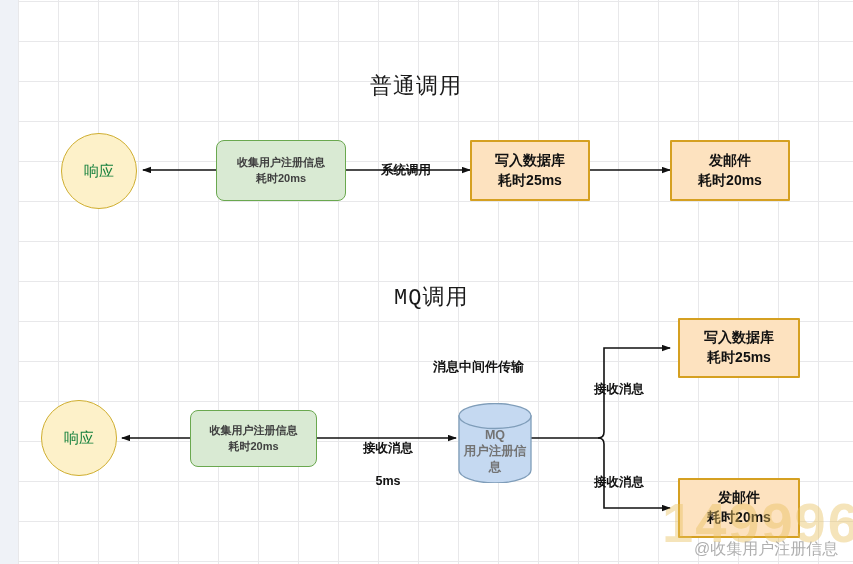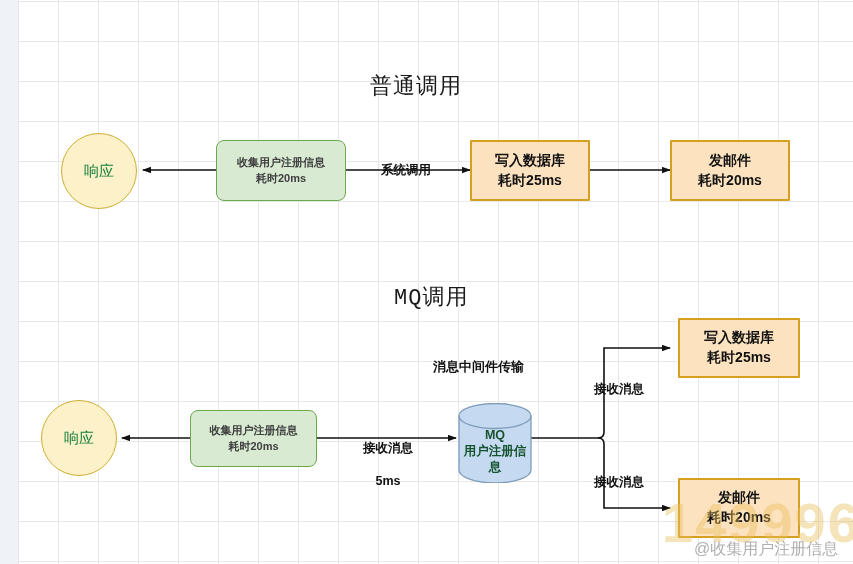--- a/index.html
+++ b/index.html
@@ -62,21 +62,21 @@
     font-size:14px;
     font-weight:bold;
     color:#111;
     line-height:1.42;
   }
   .cylinder { }
   .cyl-label {
     position:absolute;
     font-size:12.5px;
     font-weight:bold;
-    color:#14532d;
+    color:#737373;
     text-align:center;
     line-height:1.28;
     white-space:normal;
   }
   .edge-label {
     position:absolute;
     font-size:12.5px;
     font-weight:bold;
     color:#111;
     white-space:pre-line;

